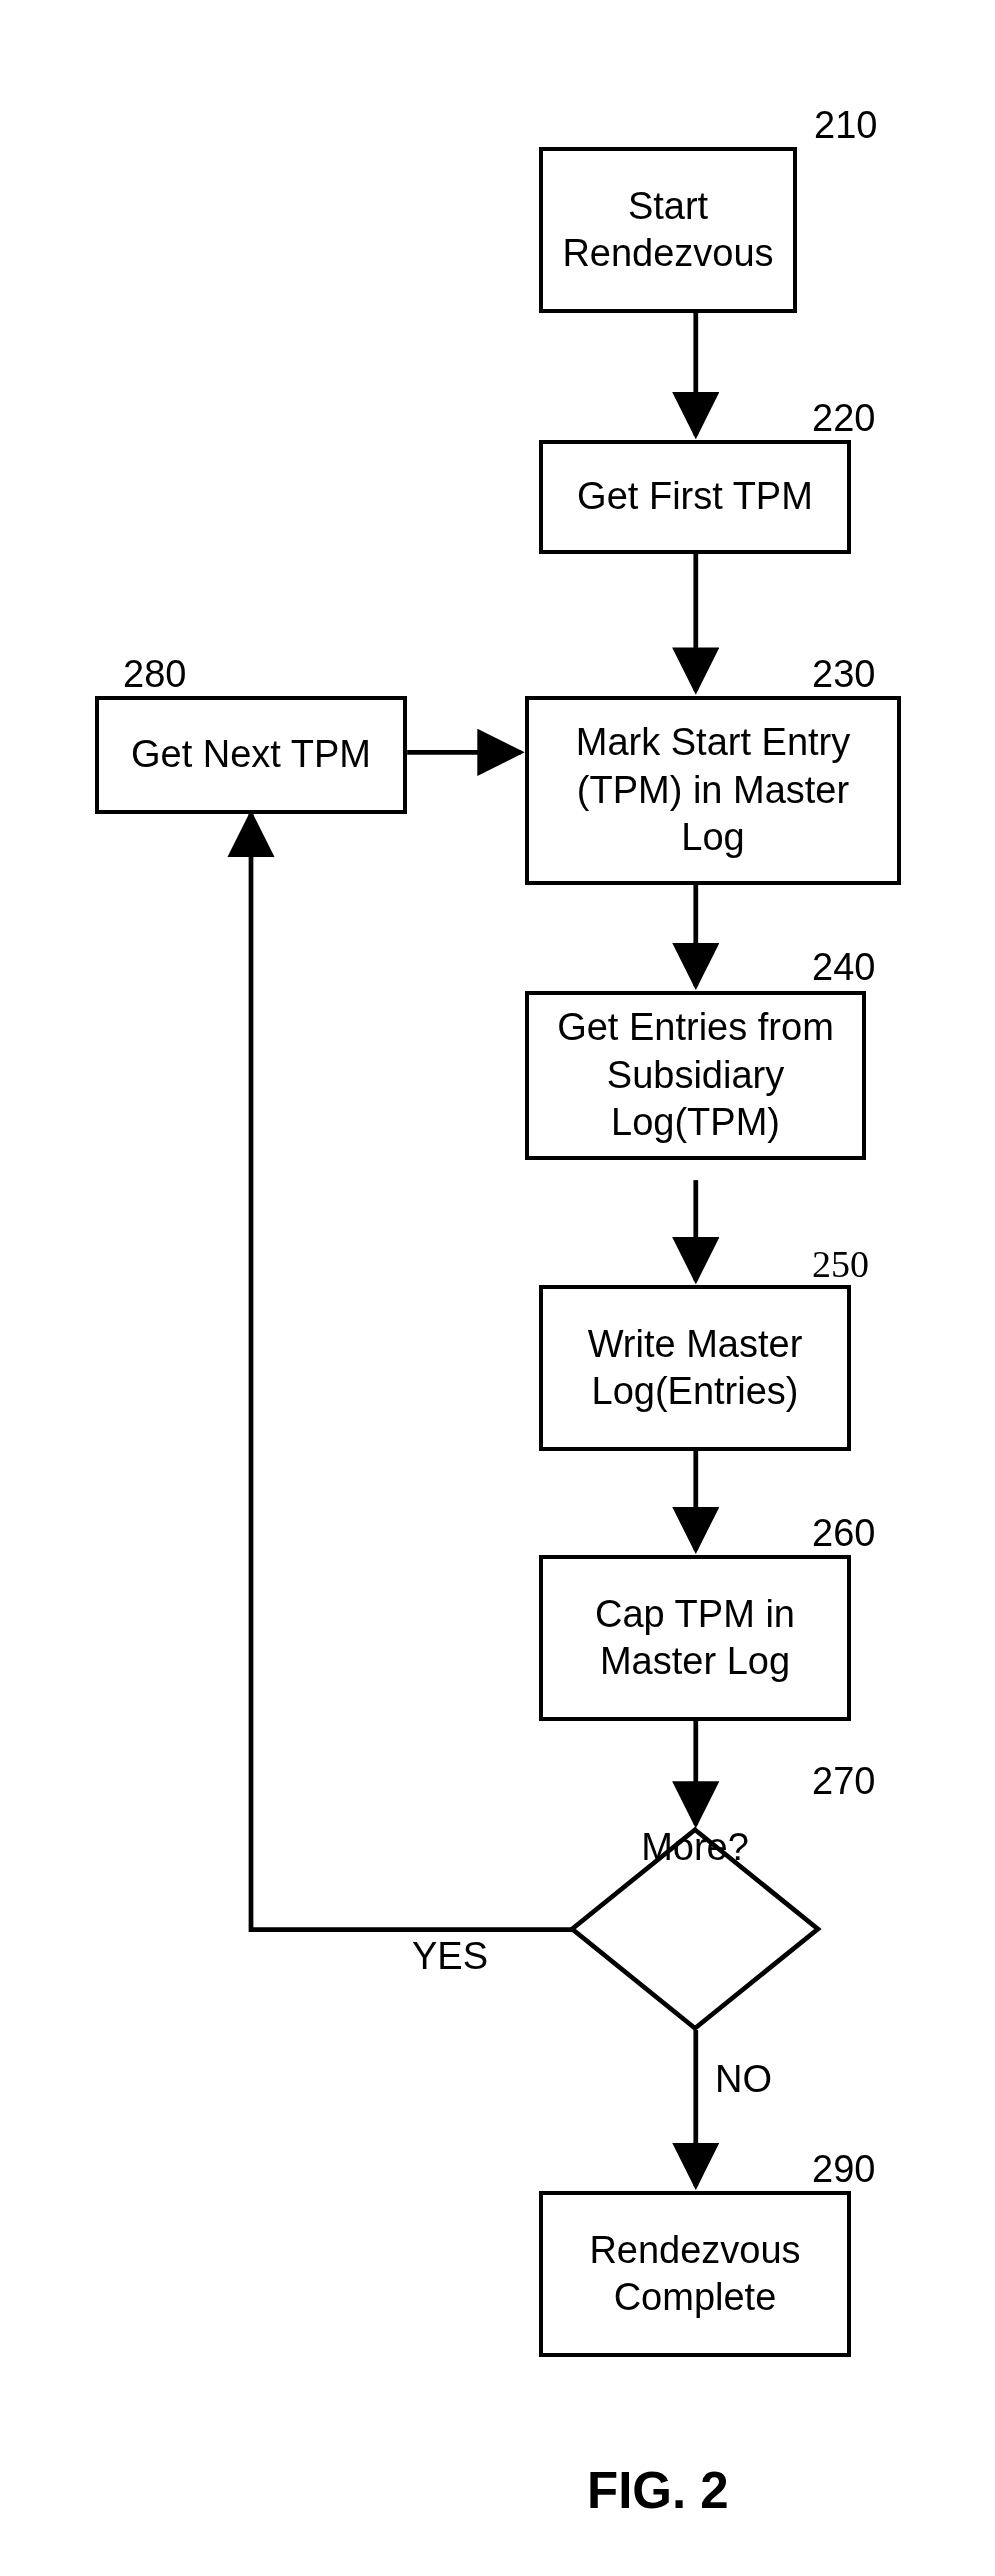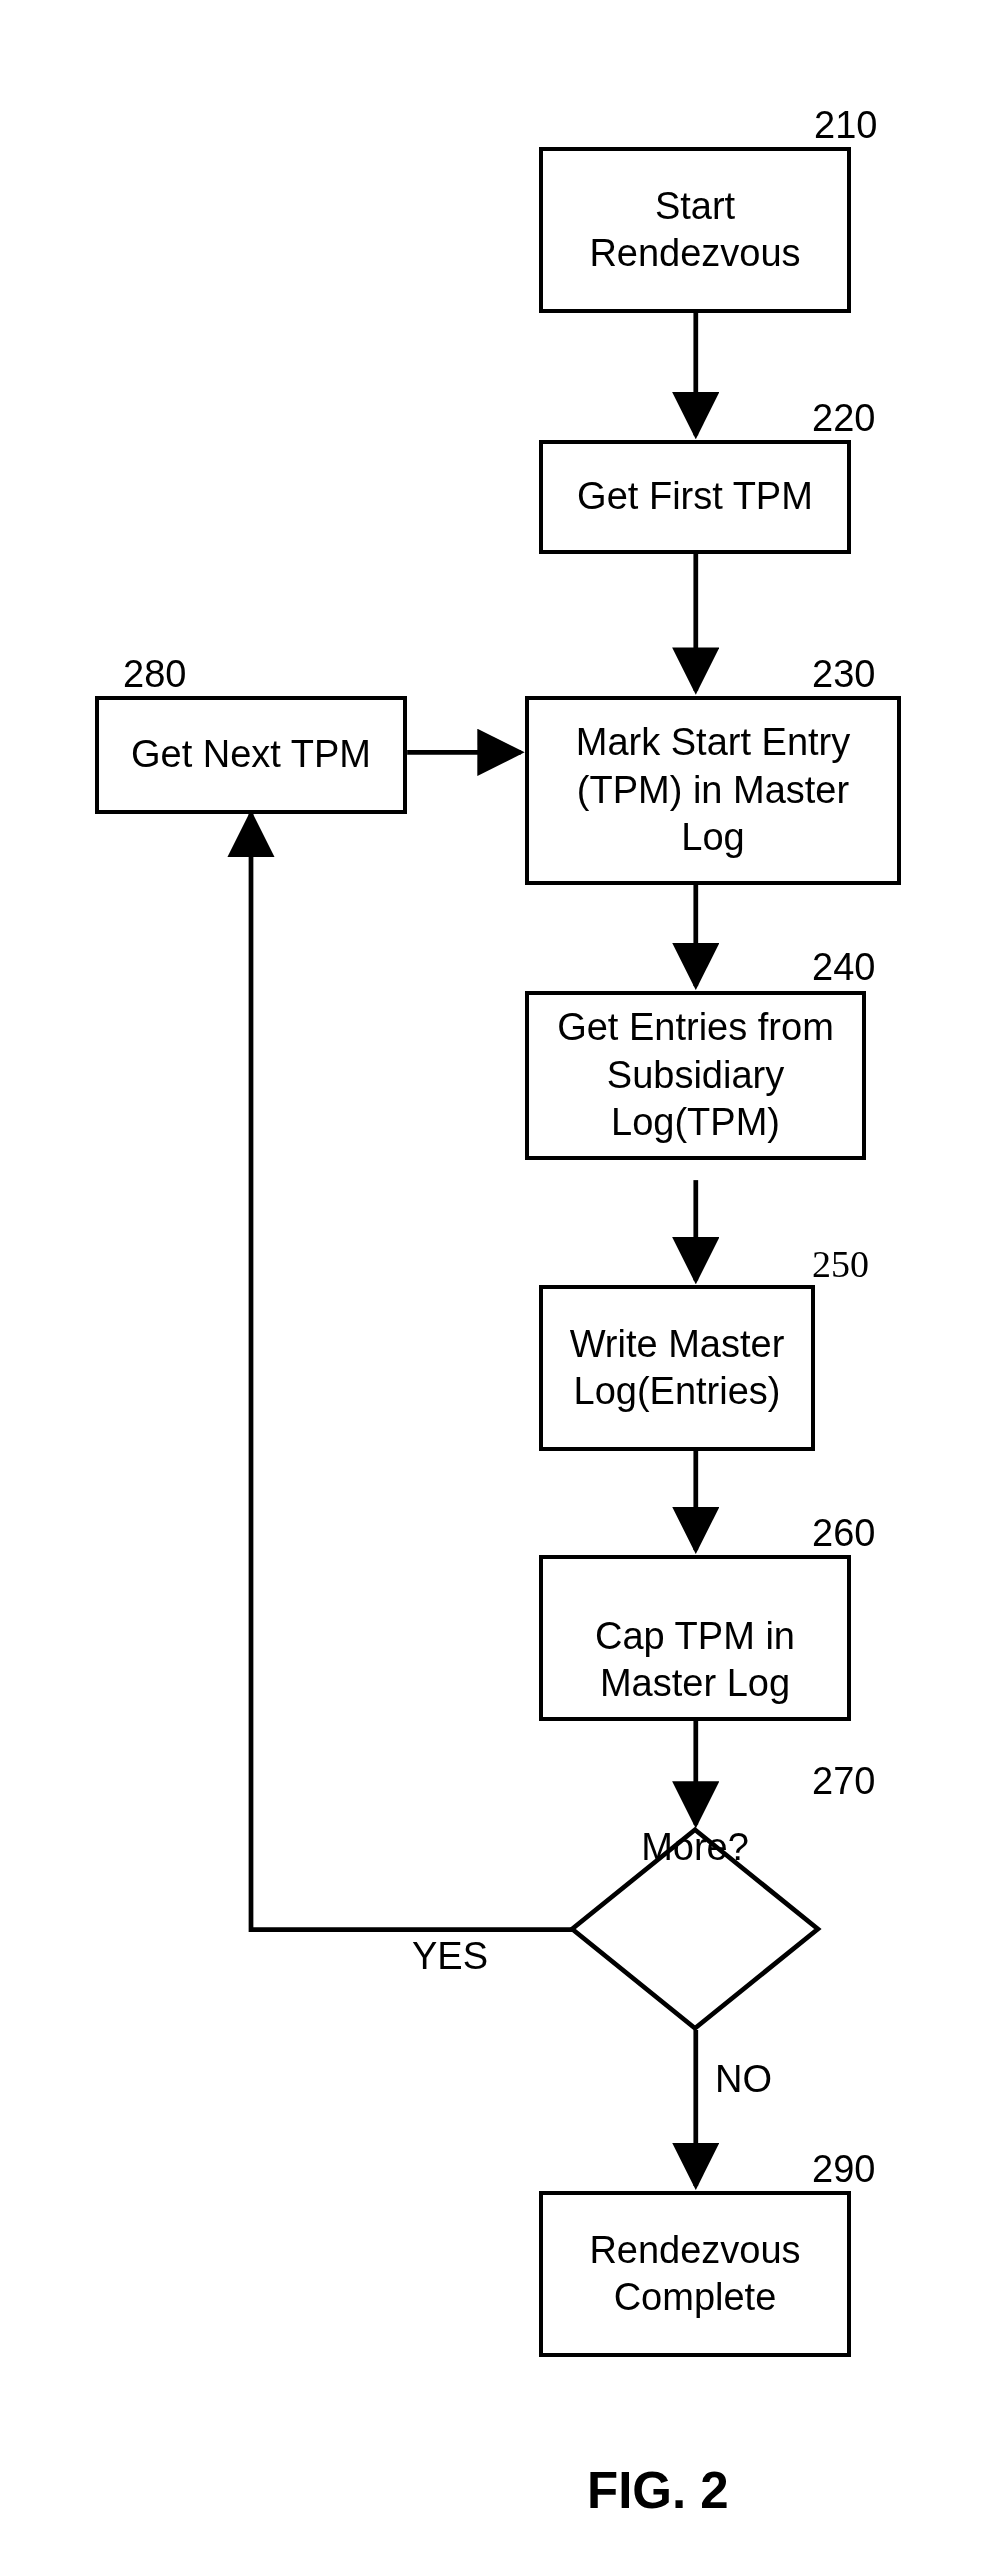--- a/index.html
+++ b/index.html
@@ -67,47 +67,47 @@
   <div class="reflabel" style="left:814px; top:104px;">210</div>
   <div class="reflabel" style="left:812px; top:397px;">220</div>
   <div class="reflabel" style="left:812px; top:653px;">230</div>
   <div class="reflabel" style="left:812px; top:946px;">240</div>
   <div class="reflabel" style="left:812px; top:1242px;font-family:Liberation Serif, serif;">250</div>
   <div class="reflabel" style="left:812px; top:1512px;">260</div>
   <div class="reflabel" style="left:812px; top:1760px;">270</div>
   <div class="reflabel" style="left:123px; top:653px;">280</div>
   <div class="reflabel" style="left:812px; top:2148px;">290</div>
 
-  <div class="box" style="left:539px; top:147px;  width:312px; height:166px;">
+  <div class="box" style="left:539px; top:147px;  width:258px; height:166px;">
     <span style="white-space:pre-line;">Start
 Rendezvous</span>
   </div>
 
   <div class="box" style="left:539px; top:440px;  width:312px; height:114px;">
     <span style="white-space:pre-line;">Get First TPM</span>
   </div>
 
   <div class="box" style="left:525px; top:696px;  width:376px; height:189px;">
     <span style="white-space:pre-line;">Mark Start Entry
 (TPM) in Master
 Log</span>
   </div>
 
   <div class="box" style="left:525px; top:991px; width:341px; height:169px;">
     <span style="white-space:pre-line;">Get Entries from
 Subsidiary
 Log(TPM)</span>
   </div>
 
-  <div class="box" style="left:539px; top:1285px; width:276px; height:166px;">
+  <div class="box" style="left:539px; top:1285px; width:312px; height:166px;">
     <span style="white-space:pre-line;">Write Master
 Log(Entries)</span>
   </div>
 
-  <div class="box" style="left:539px; top:1555px; width:312px; height:166px;align-items:flex-end;">
+  <div class="box" style="left:539px; top:1555px; width:312px; height:166px;">
     <span style="white-space:pre-line;">Cap TPM in
 Master Log</span>
   </div>
 
   <div class="diamond" style="left:568px; top:1826px; width:254px; height:206px;">
     <svg width="254" height="206" viewBox="0 0 268 218">
       <polygon points="134,4 264,109 134,214 4,109" fill="#ffffff" stroke="#000" stroke-width="5"></polygon>
     </svg>
     <div class="dlabel">
         <span>More?</span>

